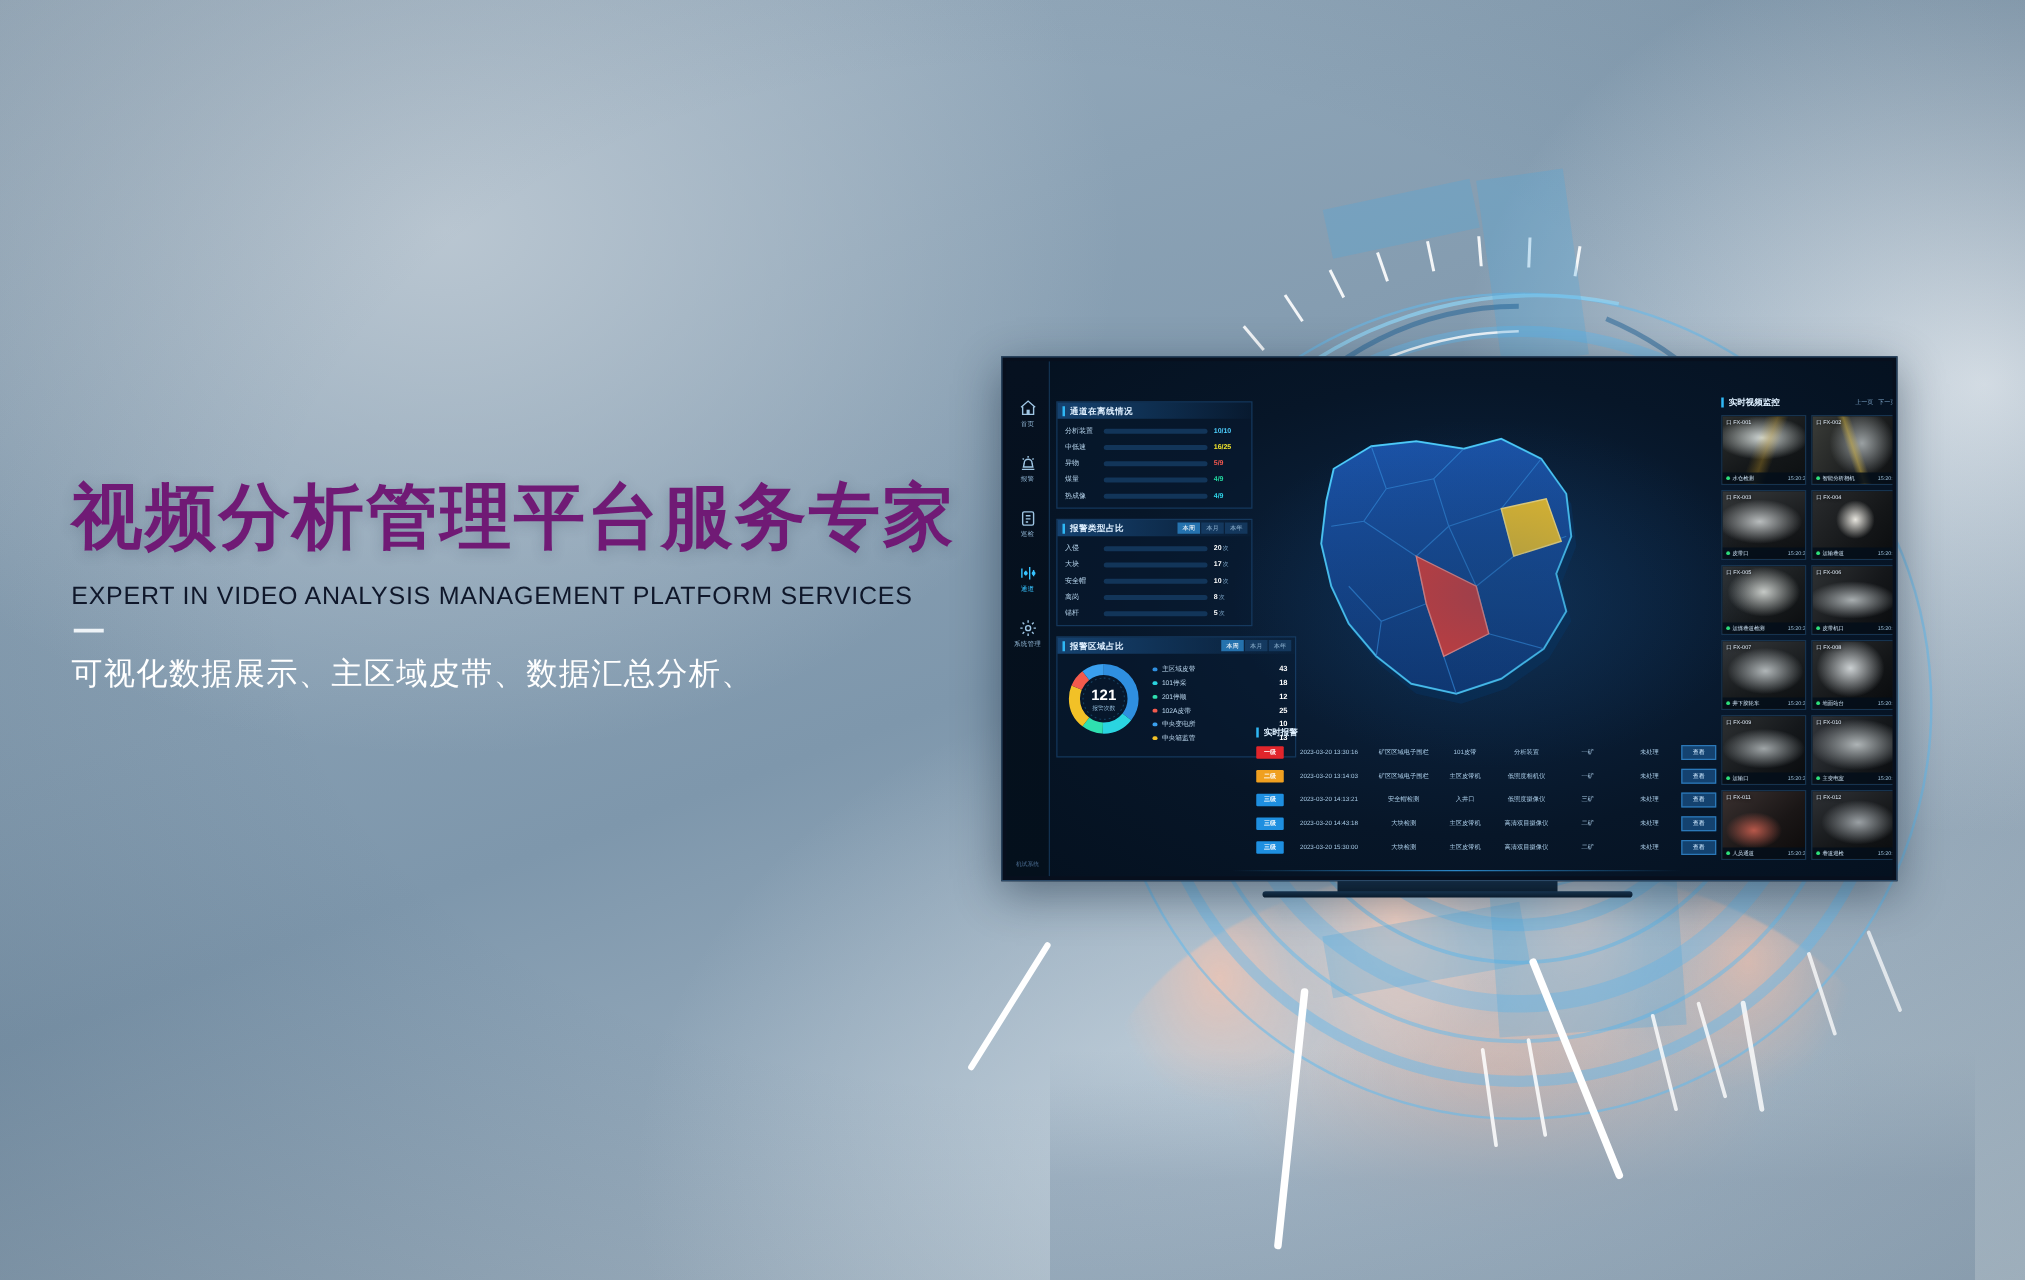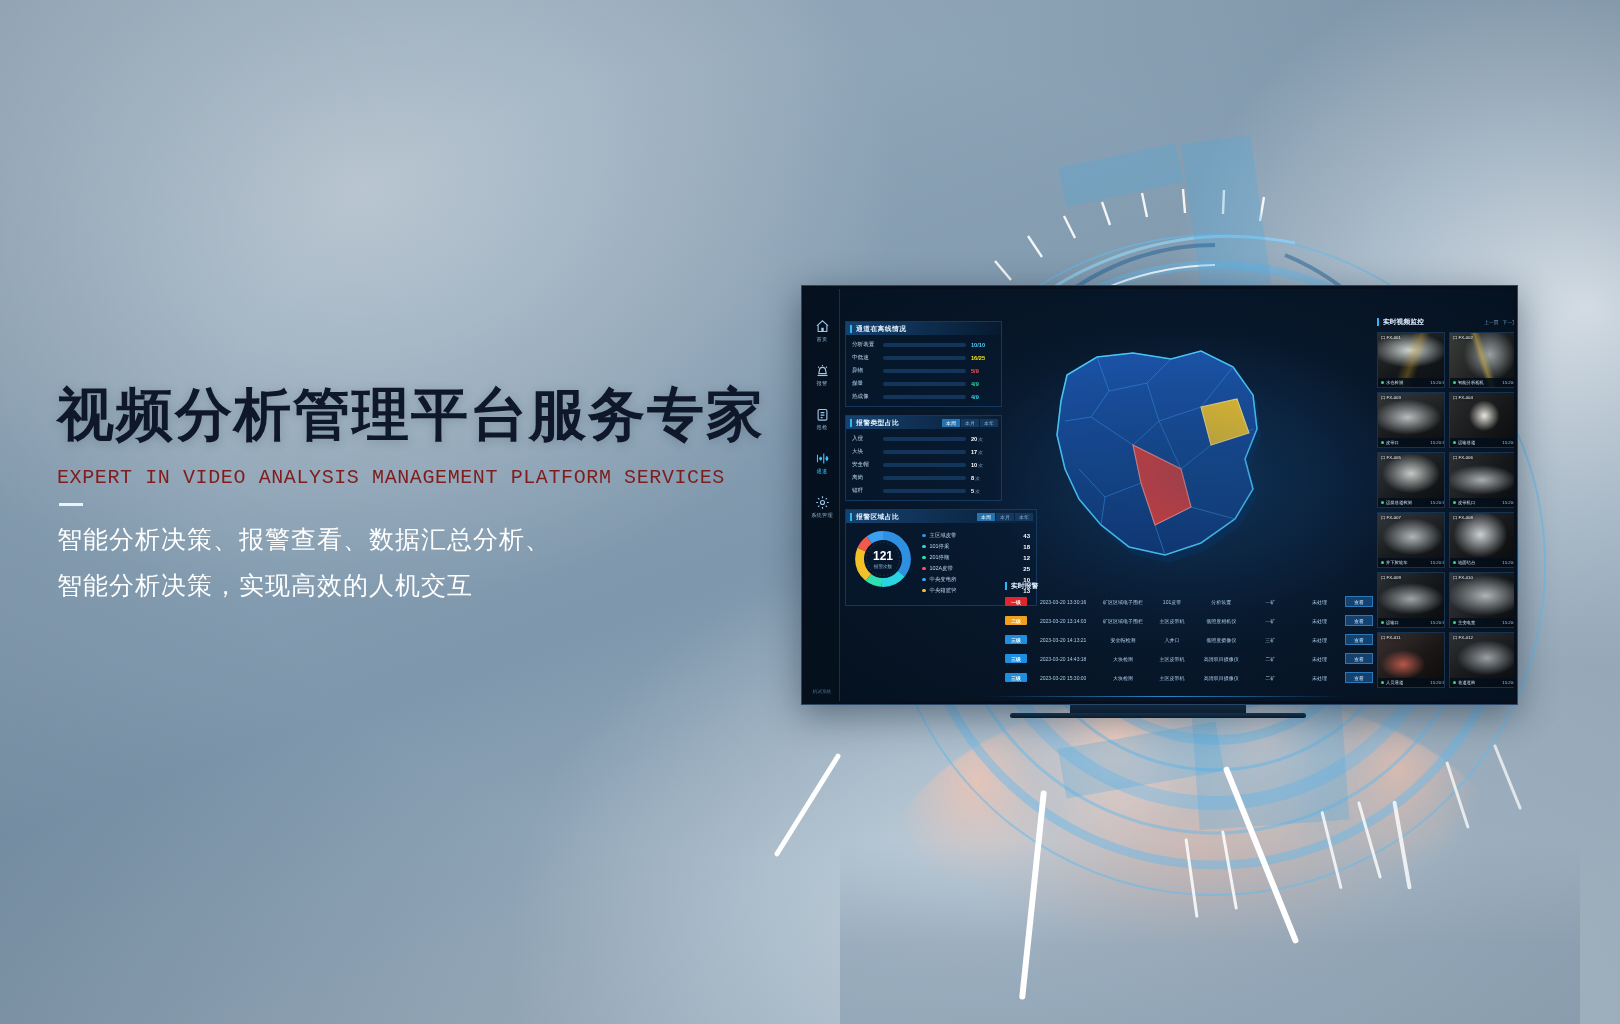--- a/index.html
+++ b/index.html
@@ -33,24 +33,24 @@
     background:linear-gradient(180deg,rgba(150,170,188,0) 0%,rgba(150,170,188,.75) 55%,rgba(155,175,192,.95) 100%);}
 
   
   .rings{position:absolute;left:865px;top:95px;width:700px;height:790px;pointer-events:none;}
   .rings svg{width:100%;height:100%;overflow:visible;}
 
   .diag{position:absolute;background:#fff;border-radius:3px;transform-origin:center;}
 
   
   .headline{position:absolute;left:57px;top:383px;width:800px;}
-  .h-main{font-size:57px;font-weight:bold;color:#0f172a;letter-spacing:2px;line-height:1.1;
+  .h-main{font-size:57px;font-weight:bold;color:#701a75;letter-spacing:2px;line-height:1.1;
     text-shadow:0 2px 10px rgba(40,60,80,.25);white-space:nowrap;}
-  .h-sub{margin-top:20px;font-size:20px;color:#7f1d1d;letter-spacing:.6px;font-weight:400;
-    font-stretch:condensed;font-family:Liberation Mono, monospace;}
+  .h-sub{margin-top:20px;font-size:20px;color:#0f172a;letter-spacing:.6px;font-weight:400;
+    font-stretch:condensed;}
   .h-rule{width:24px;height:3px;background:#eef3f7;margin:14px 0 10px 2px;}
   .h-desc{font-size:25px;color:#ffffff;line-height:1.85;font-weight:400;letter-spacing:1px;}
 
   
   .monitor{position:absolute;left:801px;top:285px;width:715px;height:418px;
     background:#070f1d;border:1px solid #2a4866;box-shadow:0 10px 34px rgba(12,28,46,.45);}
   .dash{position:absolute;inset:3px;background:
       radial-gradient(ellipse 520px 330px at 52% 48%, #0d2746 0%, #071628 55%, #04101e 100%);
     overflow:hidden;}
   .dash::after{content:"";position:absolute;inset:0;
@@ -210,22 +210,21 @@
 <div class="diag" style="left:1506px;top:742px;width:3px;height:70px;transform:rotate(-22deg);opacity:.7;"></div>
 <div class="diag" style="left:1330px;top:810px;width:3px;height:80px;transform:rotate(-14deg);opacity:.8;"></div>
 <div class="diag" style="left:1368px;top:800px;width:3px;height:80px;transform:rotate(-16deg);opacity:.8;"></div>
 <div class="diag" style="left:1190px;top:838px;width:3px;height:80px;transform:rotate(-8deg);opacity:.85;"></div>
 <div class="diag" style="left:1228px;top:830px;width:3px;height:80px;transform:rotate(-10deg);opacity:.85;"></div>
 
 <div class="headline">
   <div class="h-main">视频分析管理平台服务专家</div>
   <div class="h-sub">EXPERT IN VIDEO ANALYSIS MANAGEMENT PLATFORM SERVICES</div>
   <div class="h-rule"></div>
-  <div class="h-desc">智能分析决策、报警查看、数据汇总分析、</div>
-  <div class="h-desc">智能分析决策，实现高效的人机交互</div>
+  <div class="h-desc">可视化数据展示、主区域皮带、数据汇总分析、</div>
 </div>
 
 <div class="stand"></div>
 <div class="stand2"></div>
 
 <div class="monitor">
  <div class="dash">
 
 
   <div class="side">

